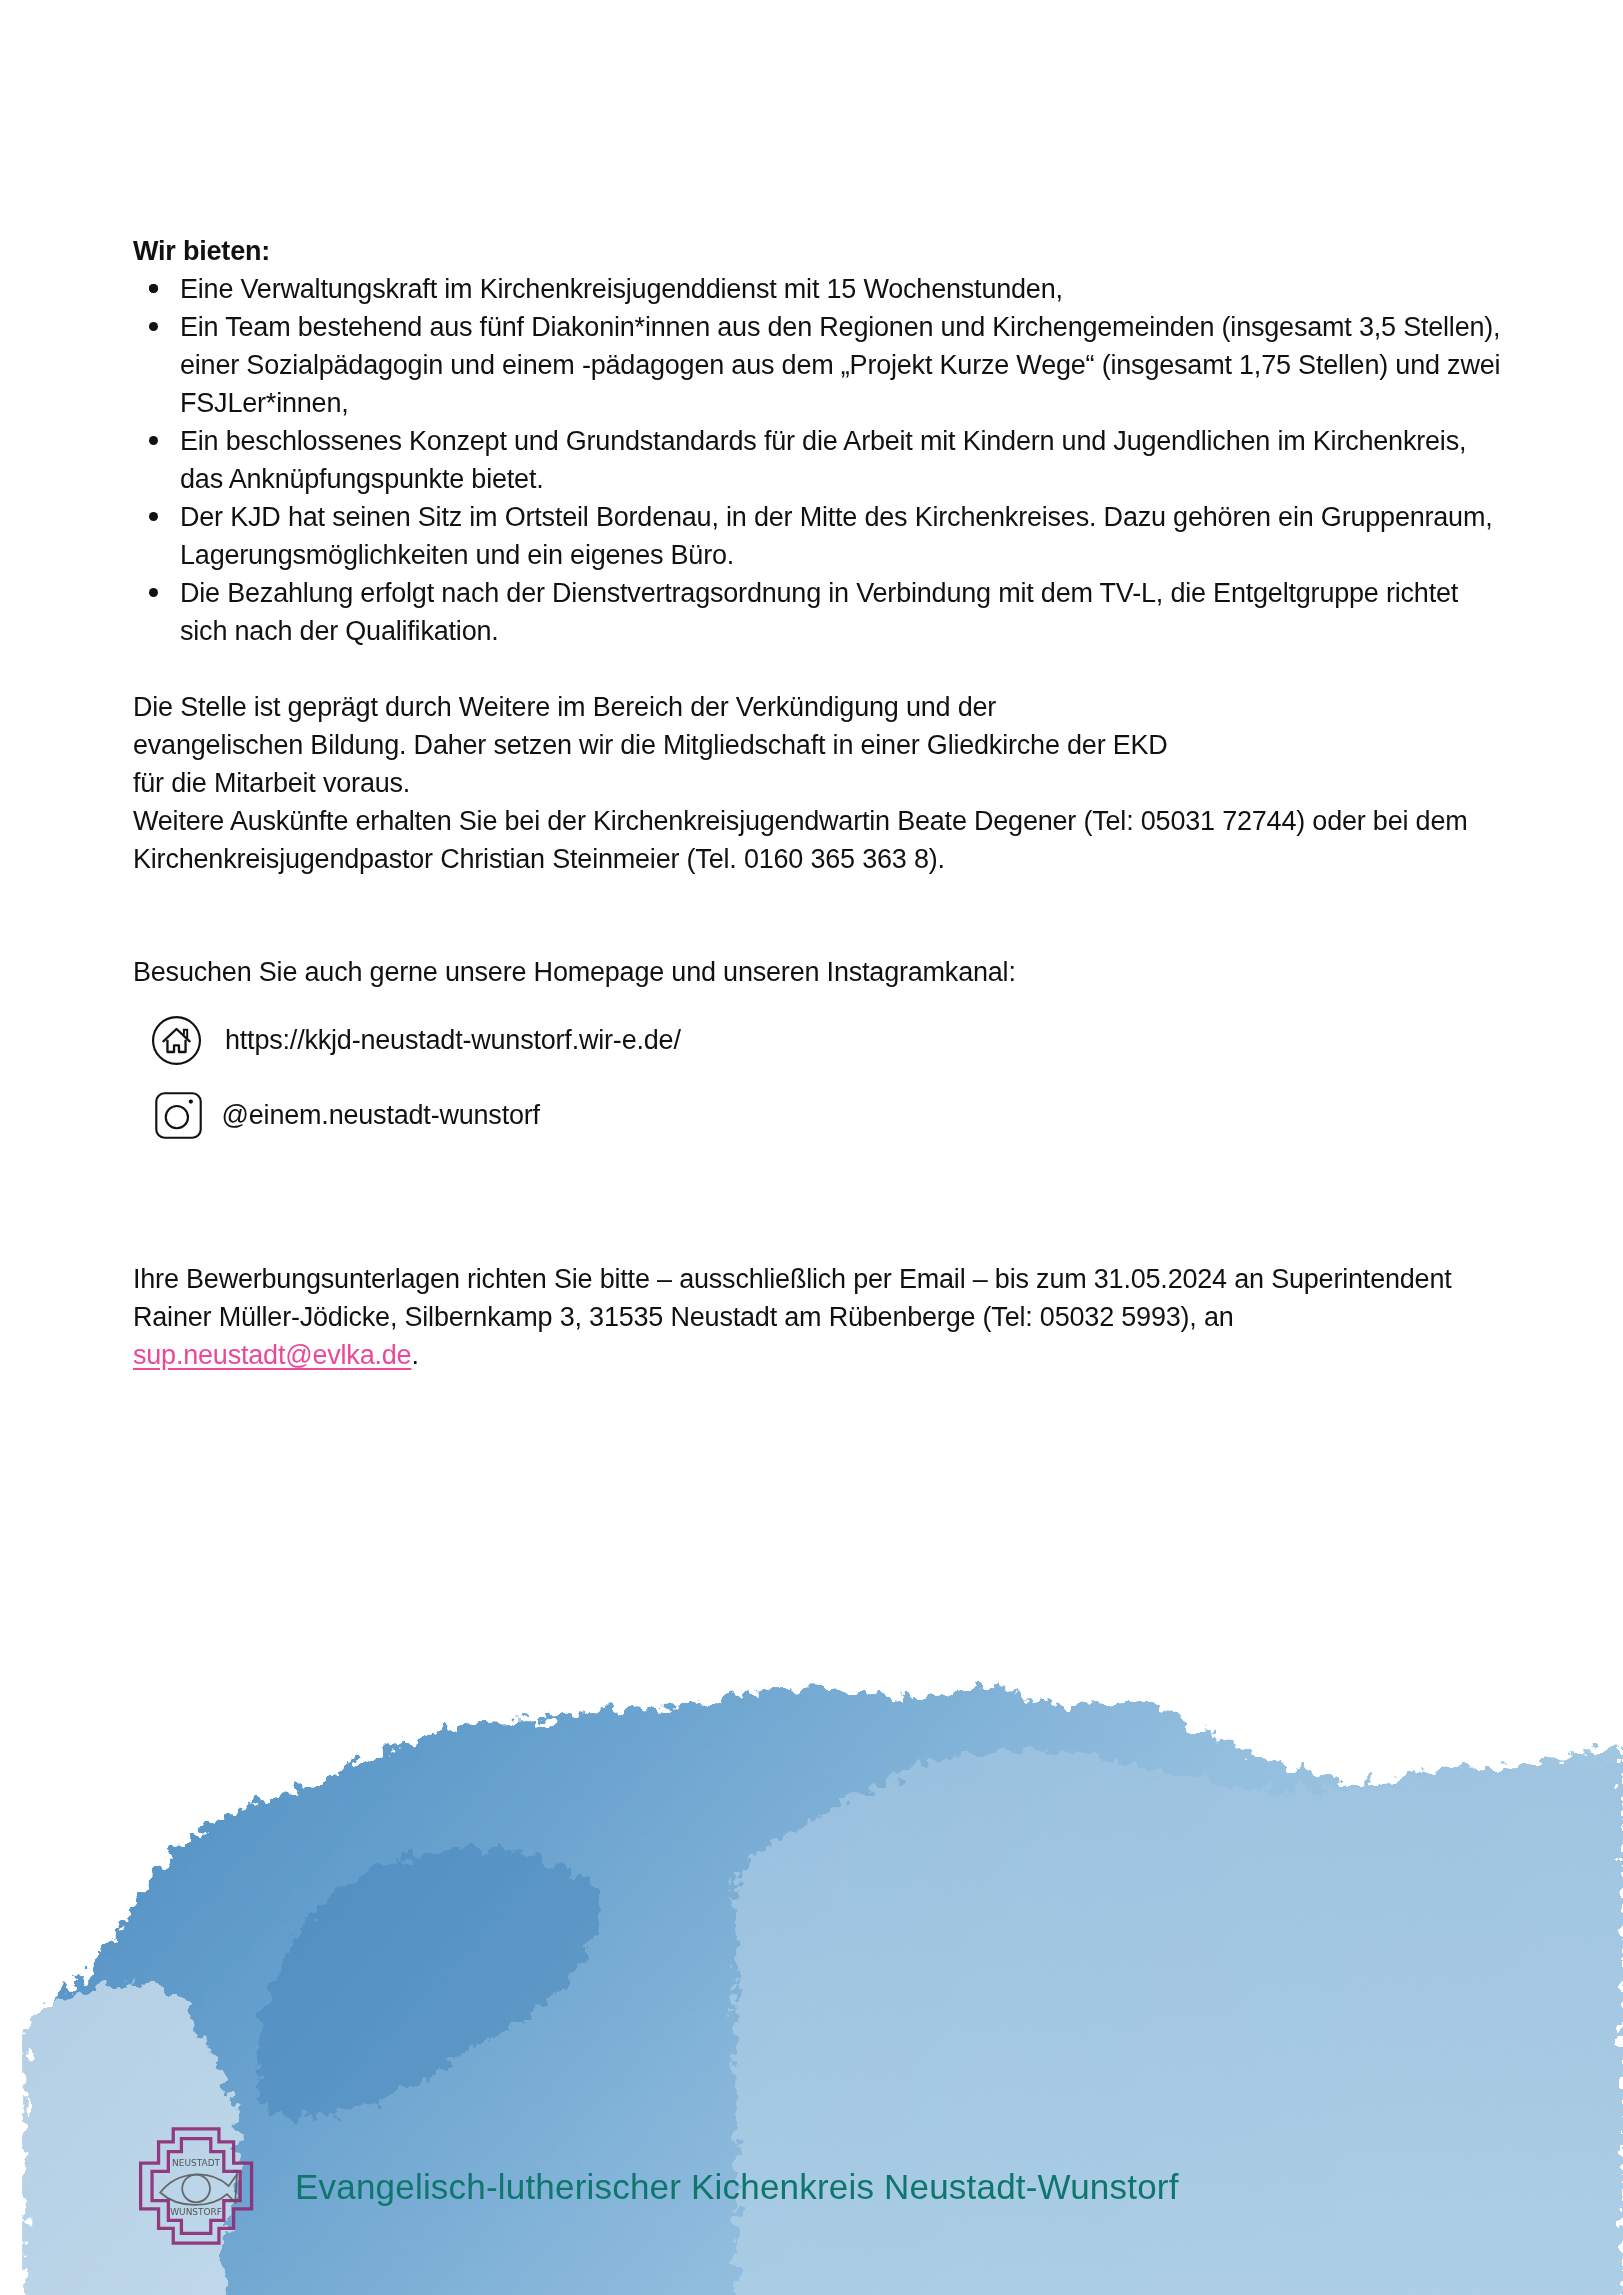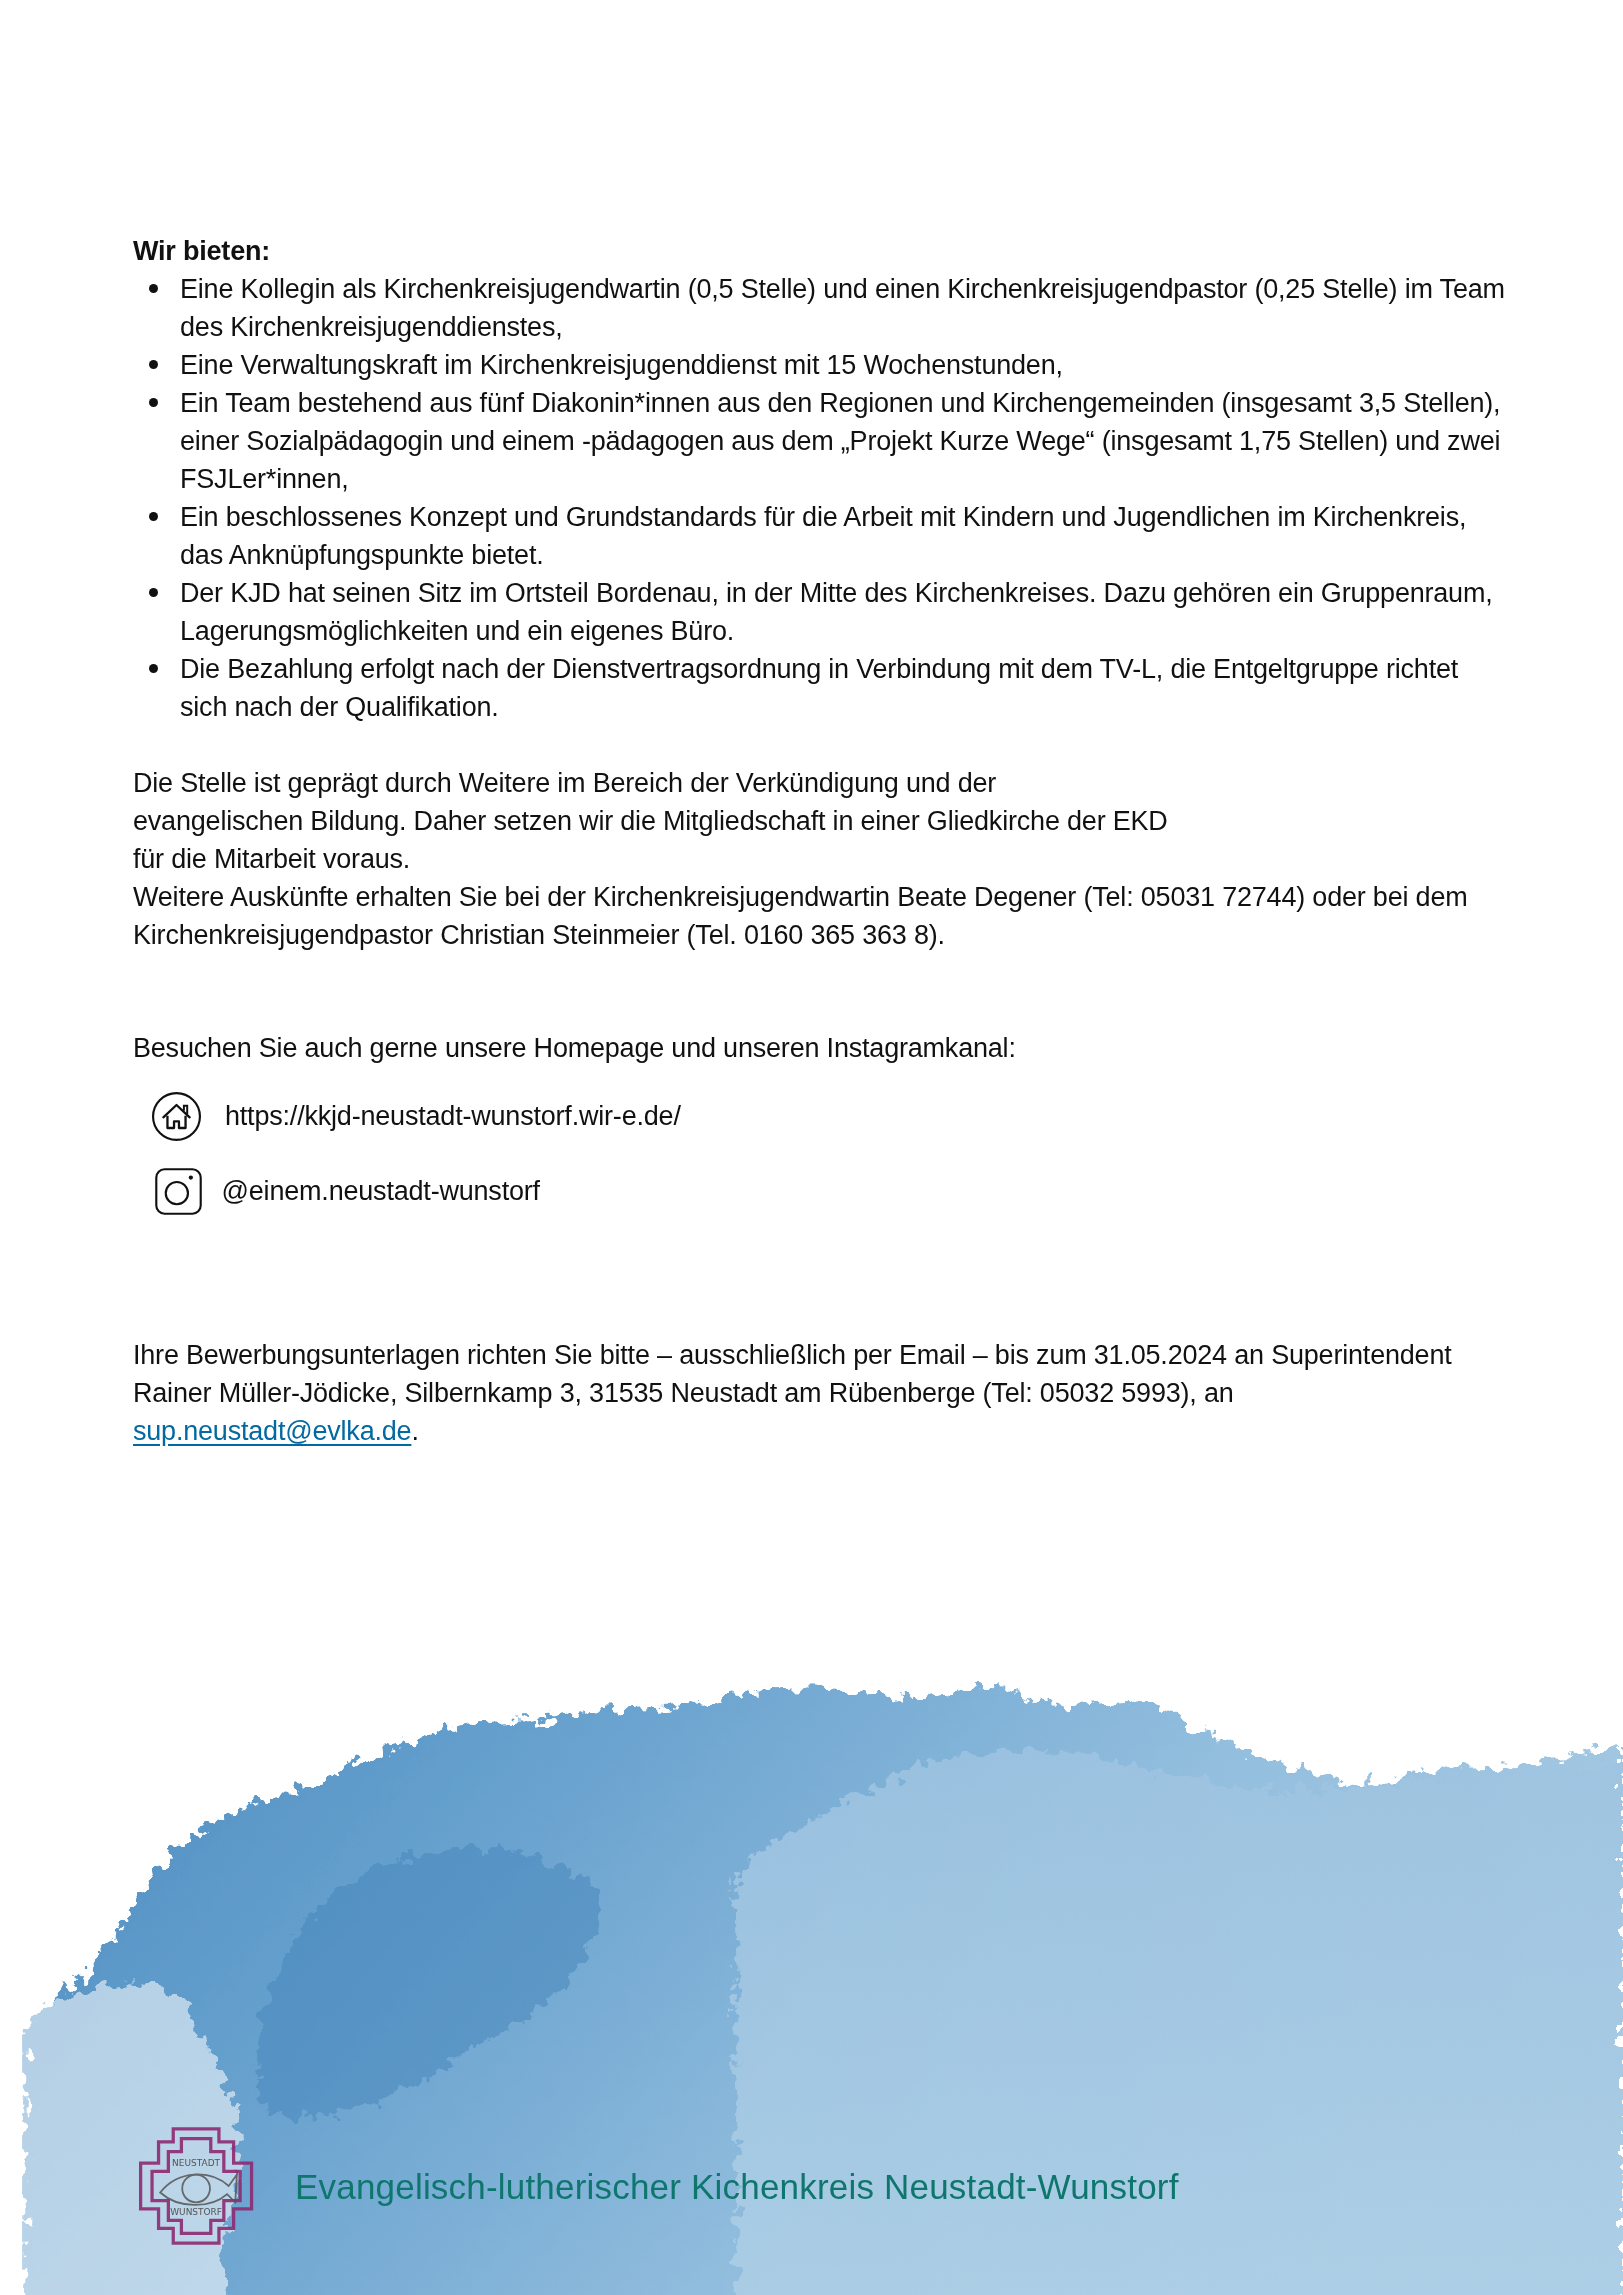--- a/index.html
+++ b/index.html
@@ -71,21 +71,21 @@
     width: 51px;
     height: 51px;
     flex: 0 0 auto;
   }
   .link-row .label {
     margin-left: 23px;
   }
   .link-row.insta .label { margin-left: 18px; }
   .application { margin-top: 119px; }
   .email-link {
-    color: #0369a1;
+    color: #ec4899;
     text-decoration: underline;
     text-underline-offset: 4.1px;
   }
   
   .wash {
     position: absolute;
     left: 0;
     top: 1636px;
     width: 1623px;
     height: 659px;
@@ -180,21 +180,20 @@
     <rect x="0" y="0" width="27" height="806" fill="#ffffff"></rect>
   </svg>
 
   <div class="content">
 
     <p class="heading">Wir bieten:</p>
 
     <ul class="offers">
       <li>
         <span class="bullet"></span>
-        <span>Eine Kollegin als Kirchenkreisjugendwartin (0,5 Stelle) und einen Kirchenkreisjugendpastor (0,25 Stelle) im Team des Kirchenkreisjugenddienstes,</span>
       </li>
       <li>
         <span class="bullet"></span>
         <span>Eine Verwaltungskraft im Kirchenkreisjugenddienst mit 15 Wochenstunden,</span>
       </li>
       <li>
         <span class="bullet"></span>
         <span>Ein Team bestehend aus fünf Diakonin*innen aus den Regionen und Kirchengemeinden (insgesamt 3,5 Stellen), einer Sozialpädagogin und einem -pädagogen aus dem „Projekt Kurze Wege“ (insgesamt 1,75 Stellen) und zwei FSJLer*innen,</span>
       </li>
       <li>

